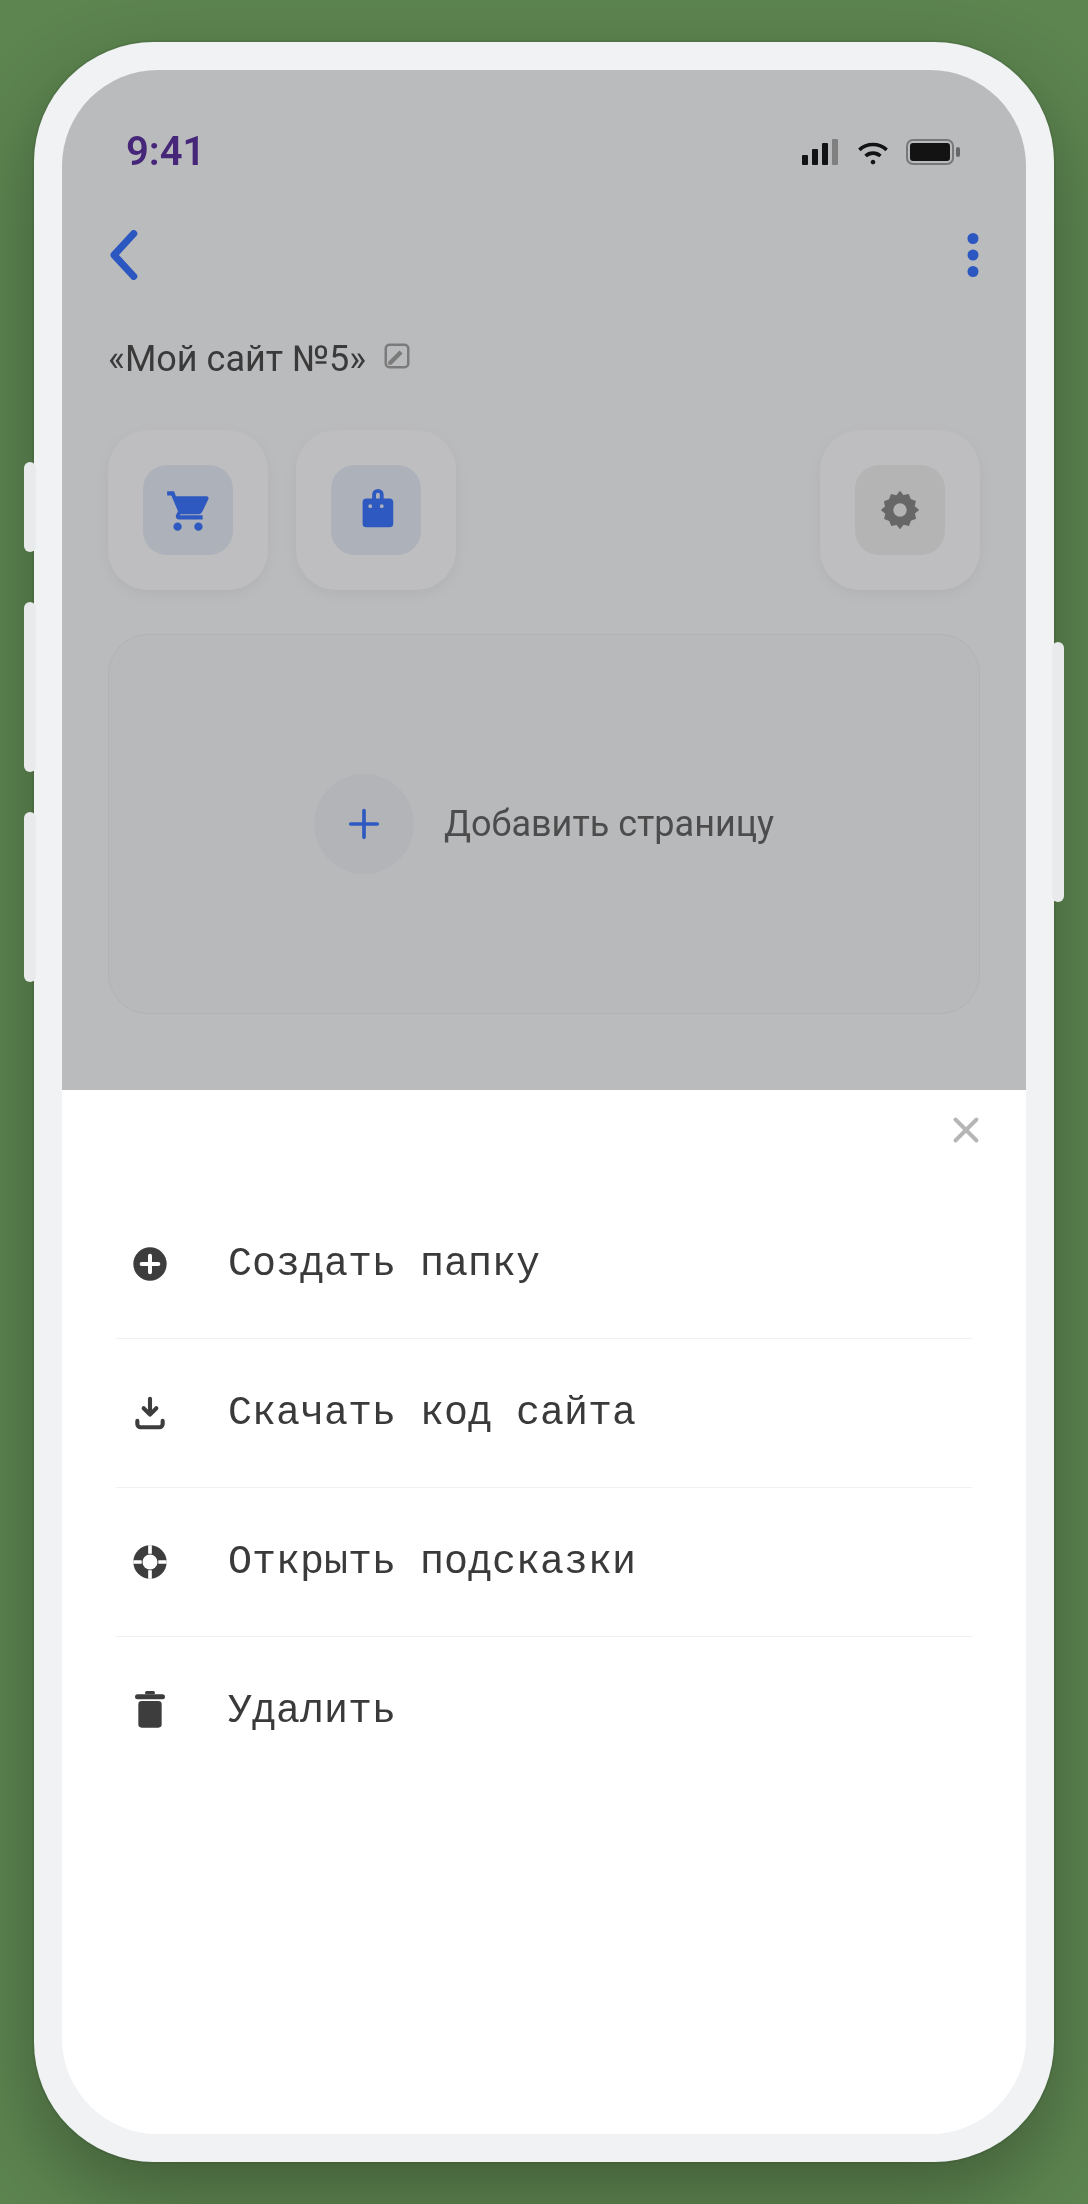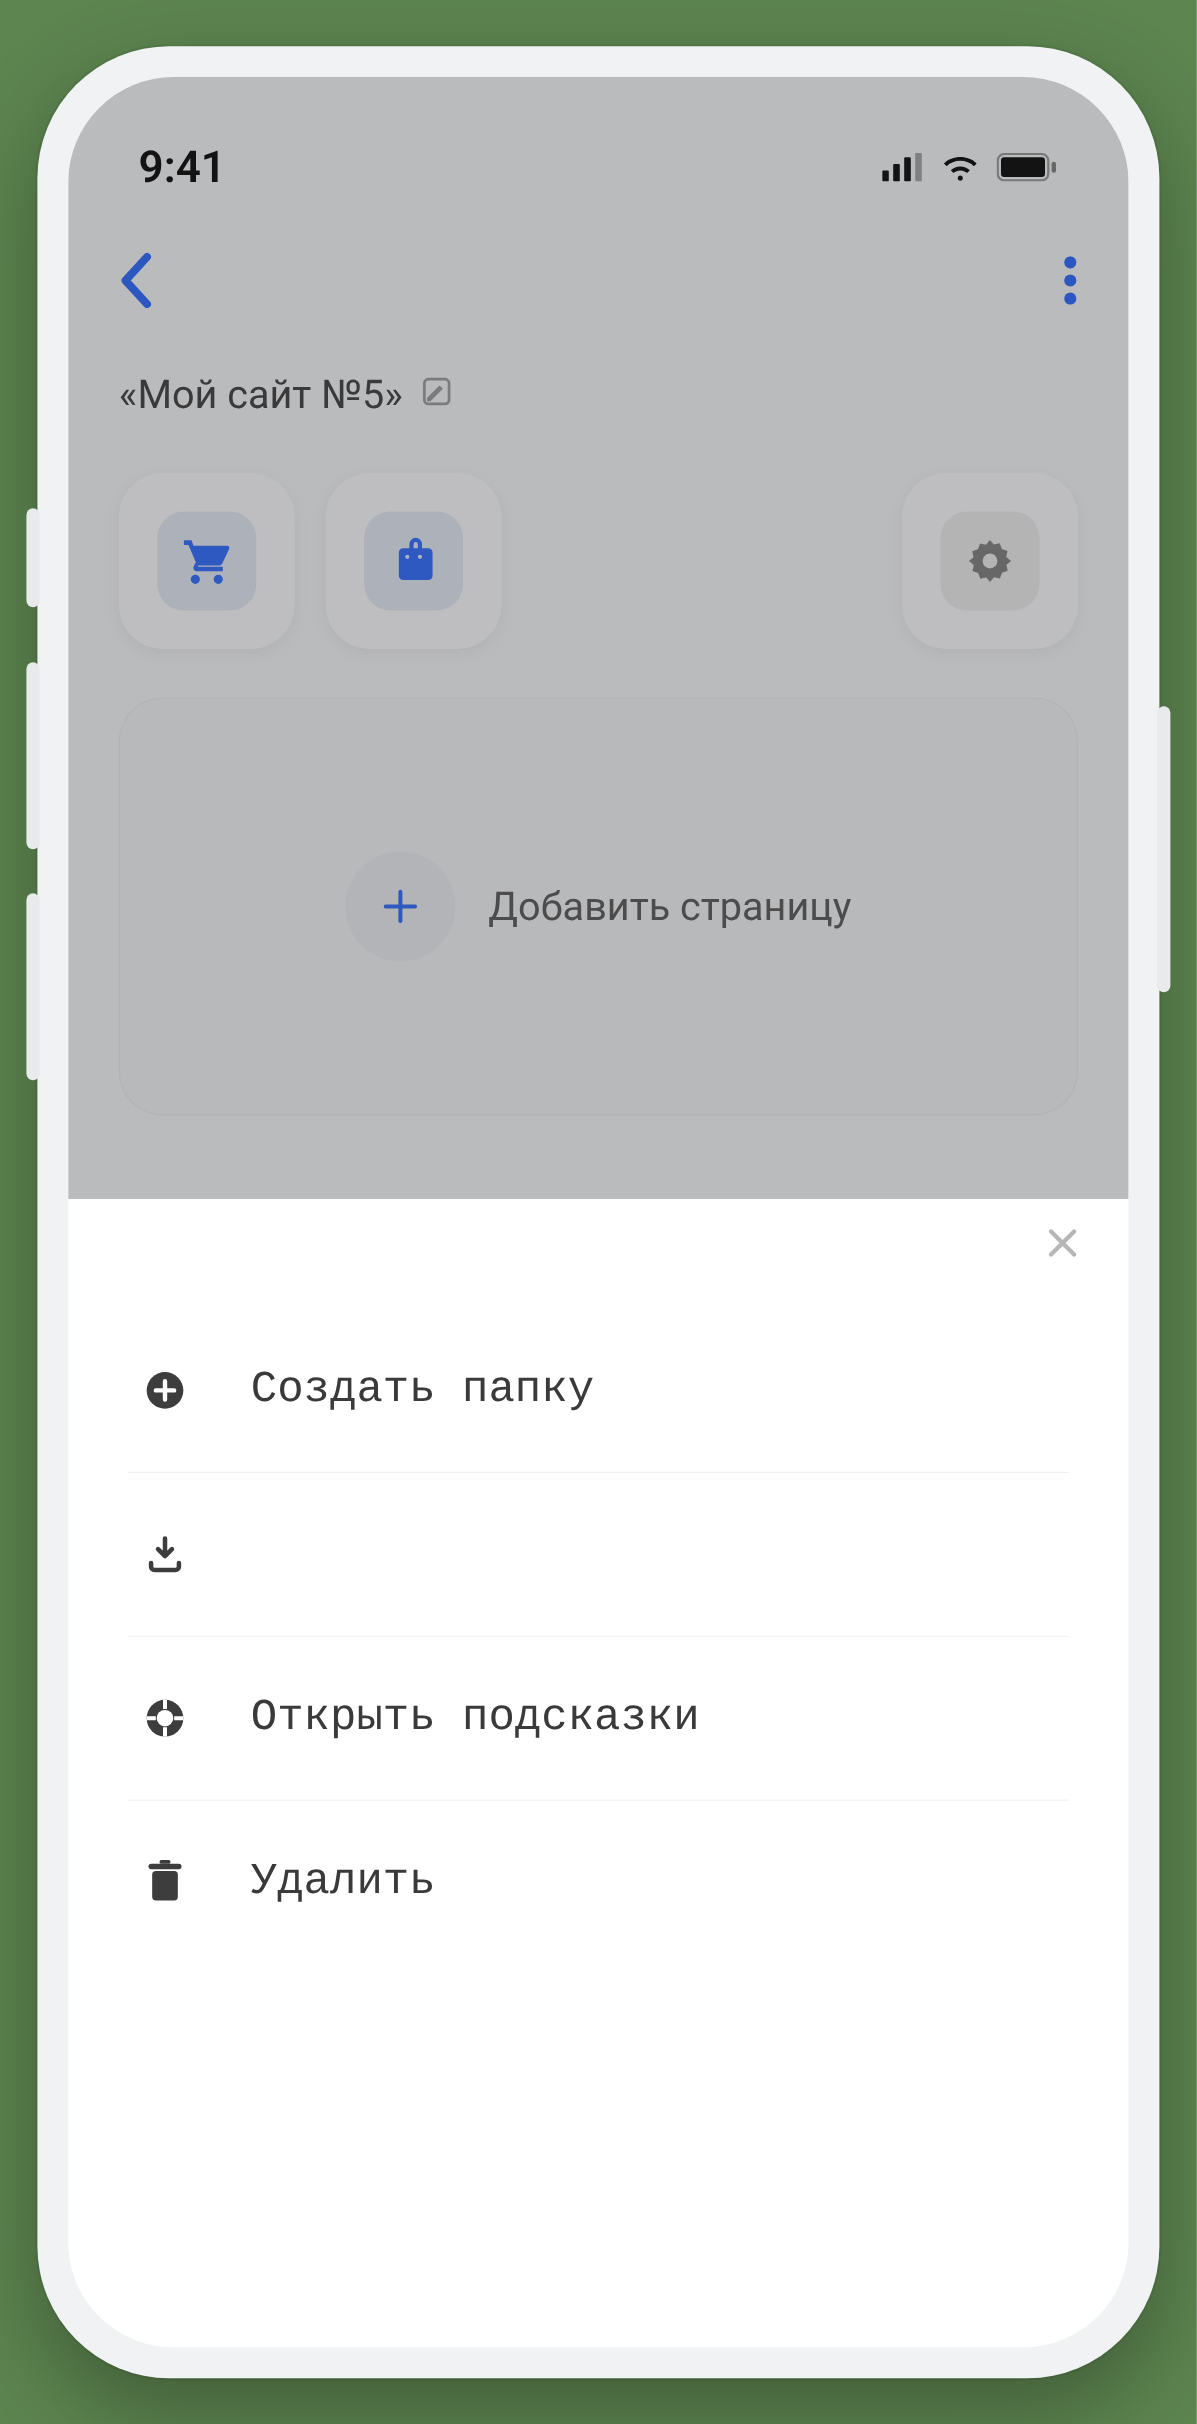--- a/index.html
+++ b/index.html
@@ -55,21 +55,21 @@
   }
 
   .status-bar {
     display: flex;
     justify-content: space-between;
     align-items: center;
     padding: 42px 64px 0 64px;
     height: 120px;
     font-size: 40px;
     font-weight: 600;
-    color: #000000;
+    color: #4c1d95;
   }
   .status-icons { display: flex; gap: 14px; align-items: center; }
 
   .nav-row {
     display: flex;
     justify-content: space-between;
     align-items: center;
     padding: 40px 46px 20px 46px;
   }
   .back-chevron { color: #2563ff; }
@@ -291,20 +291,21 @@
         </div>
 
 
         <div class="menu-item">
           <span class="menu-icon">
             <svg width="38" height="38" viewBox="0 0 24 24" fill="#3d3d3d">
                 <path d="M12 3v10m0 0l-4-4m4 4l4-4" stroke="#3d3d3d" stroke-width="2.6" fill="none" stroke-linecap="round" stroke-linejoin="round"></path>
                 <path d="M4 17v2a2 2 0 0 0 2 2h12a2 2 0 0 0 2-2v-2" stroke="#3d3d3d" stroke-width="2.6" fill="none" stroke-linecap="round"></path>
               </svg>
           </span>
+          <span class="menu-label">Скачать код сайта</span>
         </div>
 
         <div class="menu-item">
           <span class="menu-icon">
             <svg width="40" height="40" viewBox="0 0 24 24">
                 <circle cx="12" cy="12" r="10" fill="#3d3d3d"></circle>
                 <circle cx="12" cy="12" r="4.5" fill="#fff"></circle>
                 <path d="M12 2v5M12 17v5M2 12h5M17 12h5" stroke="#fff" stroke-width="2.2"></path>
               </svg>
           </span>

